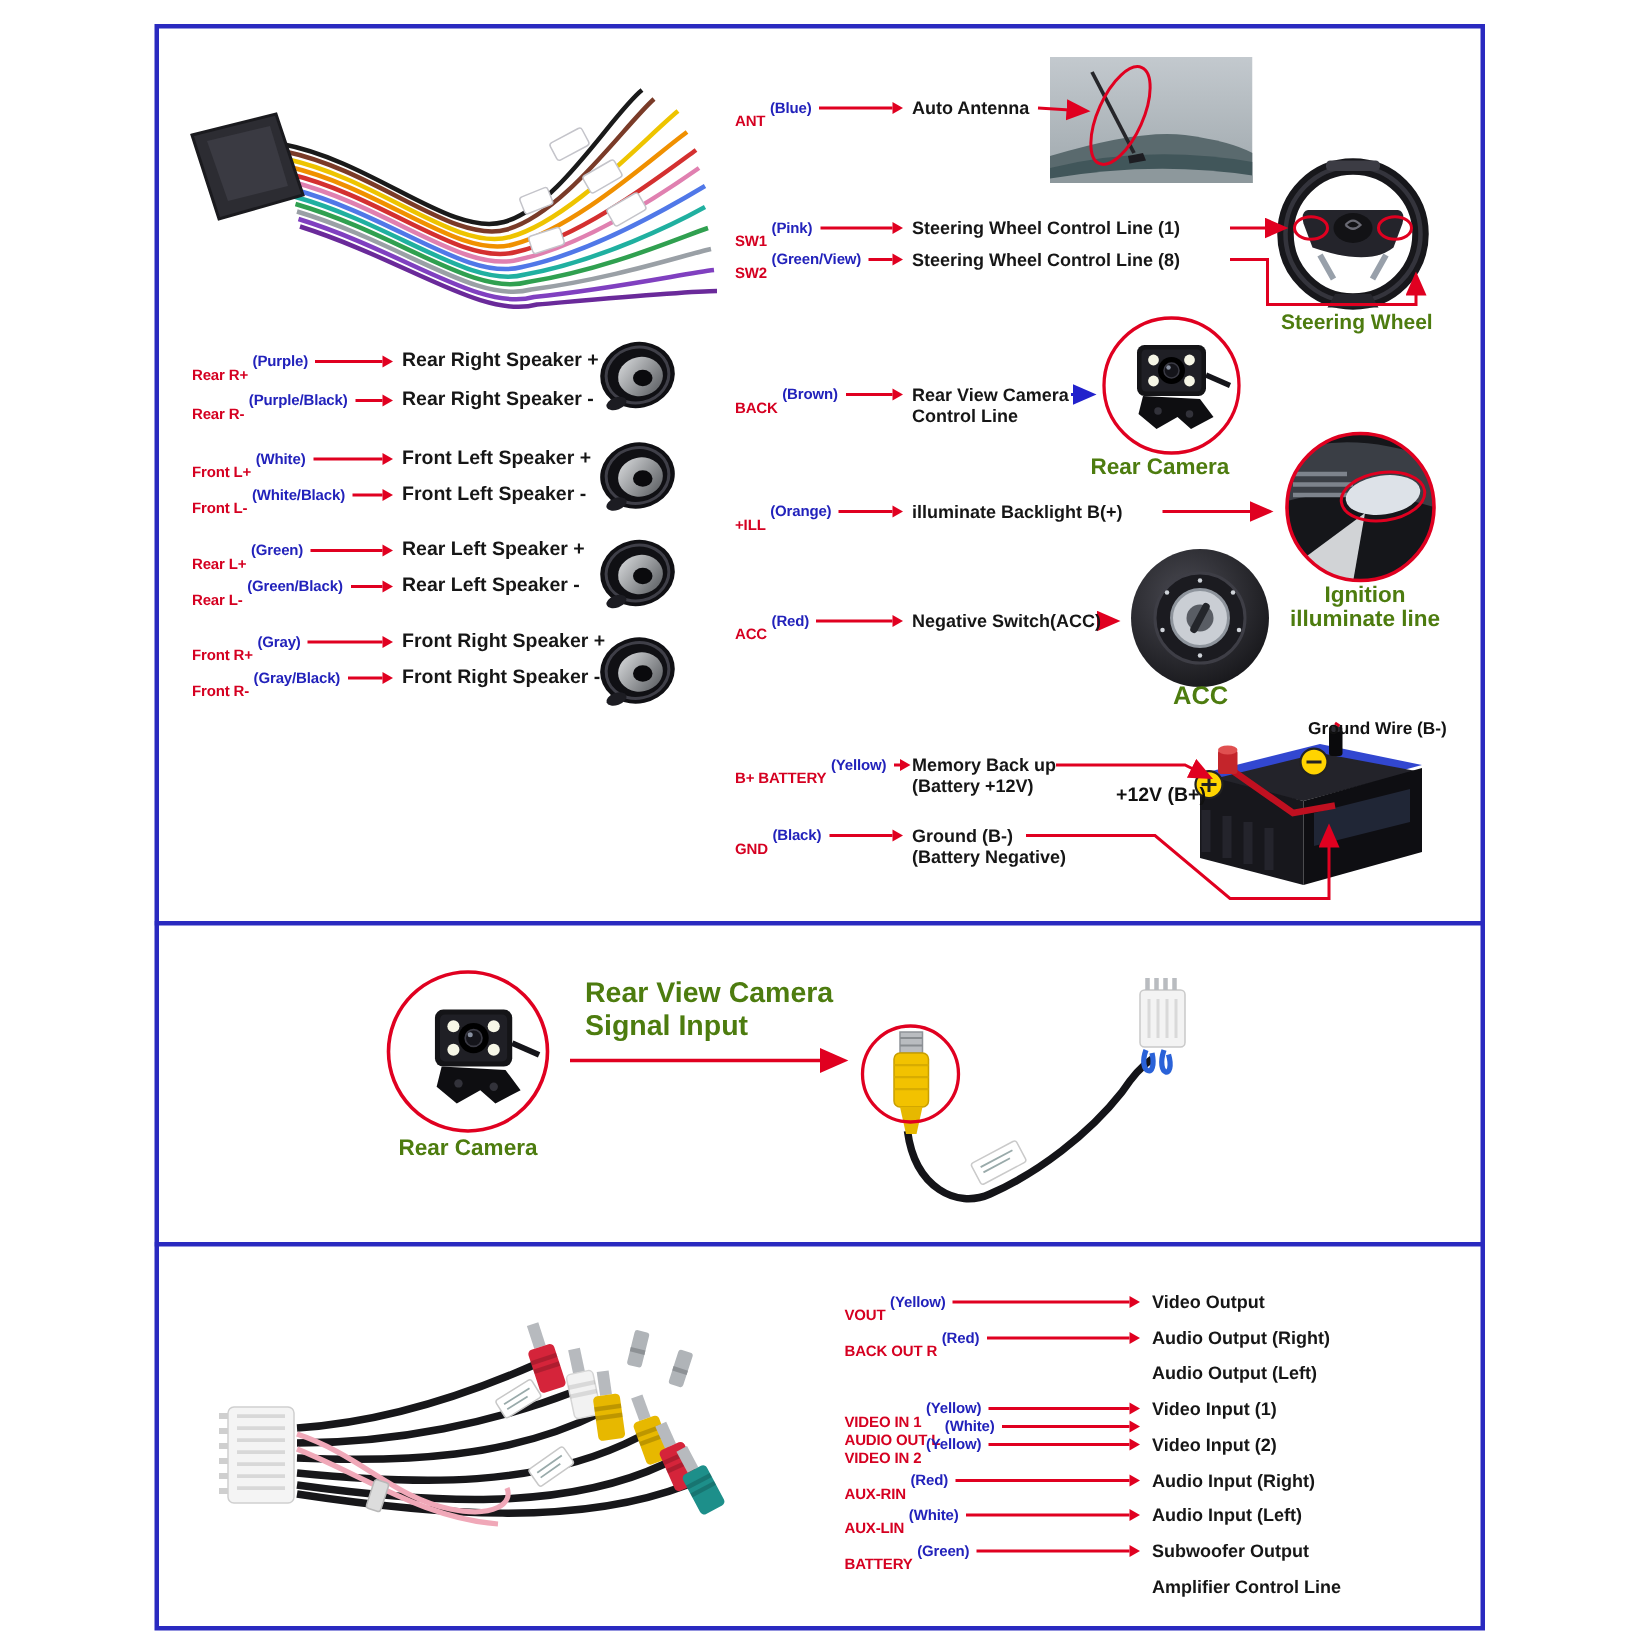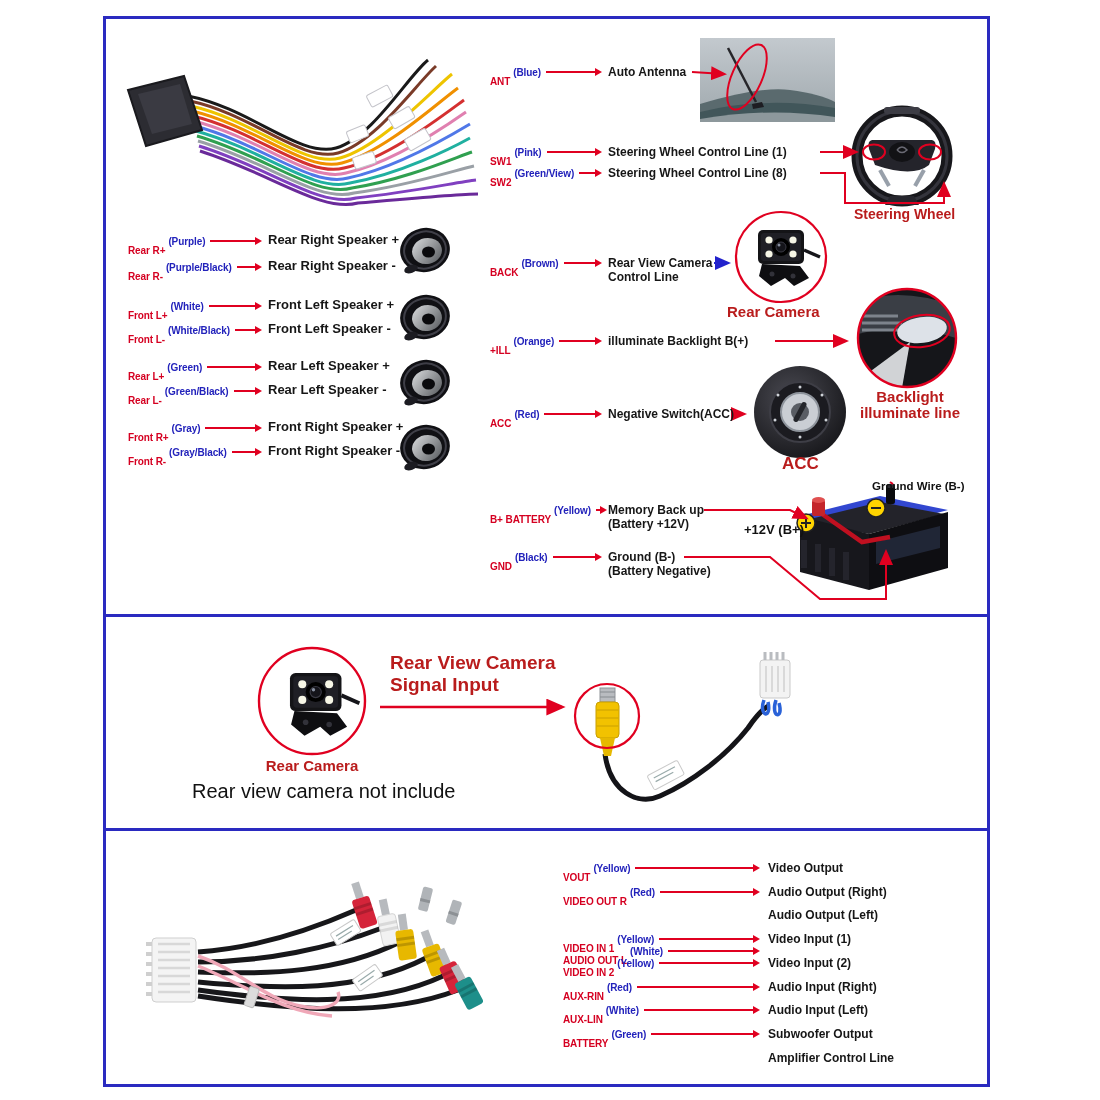--- a/index.html
+++ b/index.html
@@ -12,21 +12,21 @@
   #gfx{position:absolute;left:0;top:0;width:1100px;height:1100px;pointer-events:none;}
   
   .wl{position:absolute;display:flex;align-items:center;height:14px;}
   .wl .nm{color:#d50021;font-weight:bold;font-size:10px;letter-spacing:-0.1px;white-space:nowrap;flex:0 0 auto;margin-top:19px;}
   .wl .wc{color:#2222bb;font-weight:bold;font-size:10px;letter-spacing:-0.1px;white-space:nowrap;margin-left:3px;flex:0 0 auto;}
   .wl .ln{flex:1 1 auto;min-width:4px;height:2px;background:#e00020;margin-left:5px;}
   .wl .hd{flex:0 0 auto;width:0;height:0;border-left:7px solid #e00020;
           border-top:4px solid transparent;border-bottom:4px solid transparent;}
   .ds{position:absolute;font-weight:bold;color:#161616;font-size:12px;line-height:14px;white-space:nowrap;}
   .ds-lg{font-size:13px;}
-  .cap-red{position:absolute;color:#b91c1c;font-weight:bold;white-space:nowrap;}
+  .cap-red{position:absolute;color:#4d7c0f;font-weight:bold;white-space:nowrap;}
   .cap-blk{position:absolute;color:#111;font-weight:bold;white-space:nowrap;}
   .note{position:absolute;color:#111;font-size:20px;white-space:nowrap;}
   .h2l{line-height:22px;font-size:19px;}
 </style>
 </head>
 <body>
 
 <div id="page">
 
   <div id="p1" class="panel"></div>
@@ -440,44 +440,43 @@
       <span class="hd"></span>
     </div>
   <div class="ds" style="left:608px;top:550px">
       <div>Ground (B-)</div>
       <div>(Battery Negative)</div>
     </div>
 
   <div class="cap-red" style="left:854px;top:206px;font-size:14px">Steering Wheel</div>
   <div class="cap-red" style="left:727px;top:303px;font-size:15px">Rear Camera</div>
   <div class="cap-red" style="left:850px;top:389px;font-size:15px;width:120px;text-align:center;line-height:16px">
-      <div>Backlight</div>
+      <div>Ignition</div>
       <div>illuminate line</div>
     </div>
   <div class="cap-red" style="left:782px;top:454px;font-size:17px">ACC</div>
   <div class="cap-blk" style="left:872px;top:480px;font-size:11.5px">Ground Wire (B-)</div>
   <div class="cap-blk" style="left:744px;top:522px;font-size:13px">+12V  (B+)</div>
 
   <div class="cap-red h2l" style="left:390px;top:652px">
       <div>Rear View Camera</div>
       <div>Signal Input</div>
     </div>
   <div class="cap-red" style="left:250px;top:757px;font-size:15px;width:124px;text-align:center">Rear Camera</div>
-  <div class="note" style="left:192px;top:780px">Rear view camera not include</div>
 
   <div class="wl" style="left:563px;top:861px;width:197px">
       <span class="nm">VOUT</span>
       <span class="wc">(Yellow)</span>
       <span class="ln"></span>
       <span class="hd"></span>
     </div>
   <div class="ds" style="left:768px;top:861px">Video Output</div>
 
   <div class="wl" style="left:563px;top:885px;width:197px">
-      <span class="nm">VIDEO OUT R</span>
+      <span class="nm">BACK OUT R</span>
       <span class="wc">(Red)</span>
       <span class="ln"></span>
       <span class="hd"></span>
     </div>
   <div class="ds" style="left:768px;top:885px">Audio Output (Right)</div>
 
   <div class="wl" style="left:563px;top:944px;width:197px">
       <span class="nm">AUDIO OUT L</span>
       <span class="wc">(White)</span>
       <span class="ln"></span>

